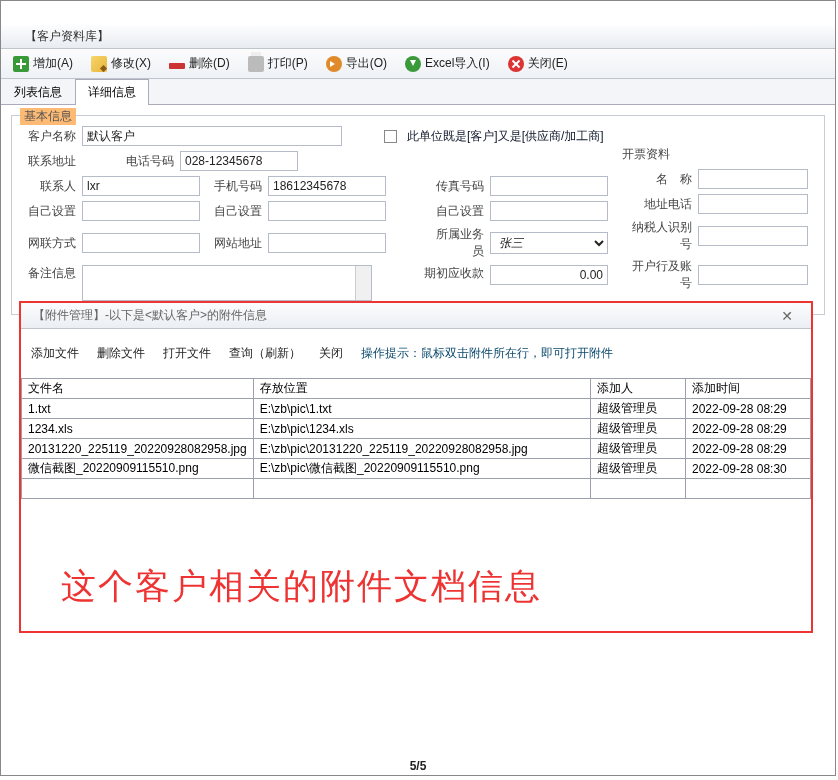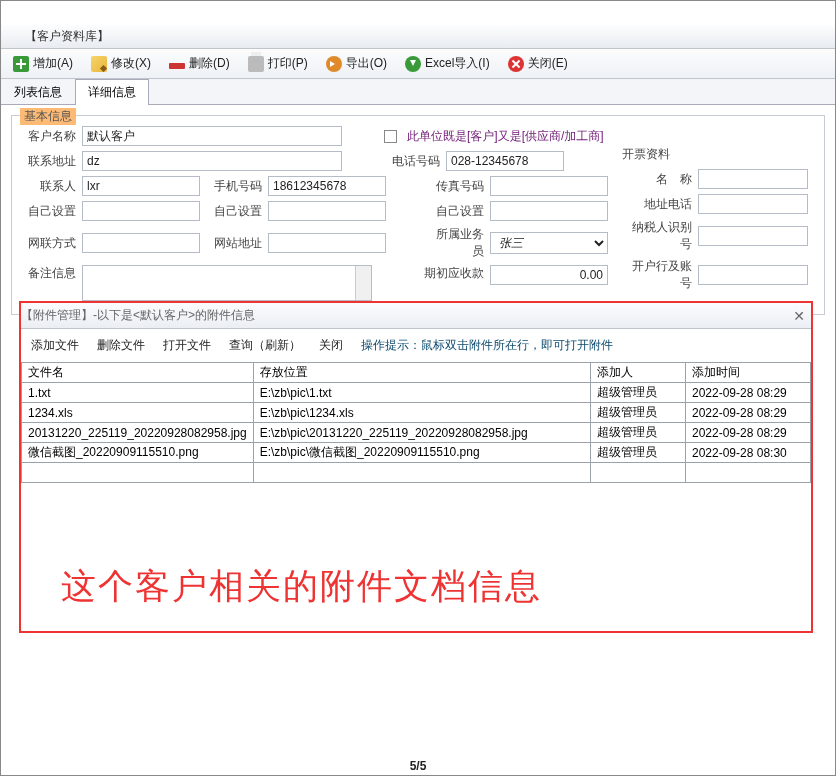--- a/index.html
+++ b/index.html
@@ -85,25 +85,25 @@
     .right-col { position:absolute; left:610px; top:30px; }
     .right-col .lbl{width:70px;}
 
     
     .attach-wrap {
       position:absolute; left:18px; top:300px; width:794px; height:332px;
       border:2px solid #e33; background:#fff;
     }
     .attach-title {
       background:linear-gradient(#fbfcfd,#ebeef3);
-      border-bottom:1px solid #c0c5cc; padding:4px 0; color:#666;
+      border-bottom:1px solid #c0c5cc; padding:4px 12px; color:#666;
       display:flex; justify-content:space-between; align-items:center;
     }
     .close-x{cursor:pointer;font-size:14px;color:#666;padding:0 6px;}
-    .attach-toolbar { padding:8px 10px; display:flex; gap:18px; color:#222; align-items:center;}
+    .attach-toolbar { padding:16px 10px; display:flex; gap:18px; color:#222; align-items:center;}
     .attach-toolbar .link{cursor:pointer;}
     .hint{color:#0c4a6e;}
     table.attach {
       width:100%; border-collapse:collapse; font-size:12px;
     }
     table.attach th, table.attach td {
       border:1px solid #9aa1ab; padding:1px 6px; text-align:left; height:20px;
       white-space:nowrap; overflow:hidden;
     }
     table.attach th { background:#fff; font-weight:normal; }
@@ -159,26 +159,25 @@
 
   <div class="form-area">
     <div class="groupbox" style="height:200px;">
       <span class="groupbox-title">基本信息</span>
 
       <div class="row">
         <span class="lbl">客户名称</span>
         <input class="inp wlong" value="默认客户" style="">
         <span style="width:30px;"></span>
         <span class="check"></span>
-        <span style="color:#701a75;">此单位既是[客户]又是[供应商/加工商]</span>
+        <span style="color:#0f172a;">此单位既是[客户]又是[供应商/加工商]</span>
       </div>
 
       <div class="row">
         <span class="lbl">联系地址</span>
-        <input class="inp wlong" value="dz" style="">
         <span style="width:30px;"></span>
         <span class="lbl">电话号码</span>
         <input class="inp w1" value="028-12345678" style="">
       </div>
 
       <div class="row">
         <span class="lbl">联系人</span>
         <input class="inp w1" value="lxr" style="">
         <span class="lbl">手机号码</span>
         <input class="inp w1" value="18612345678" style="">

